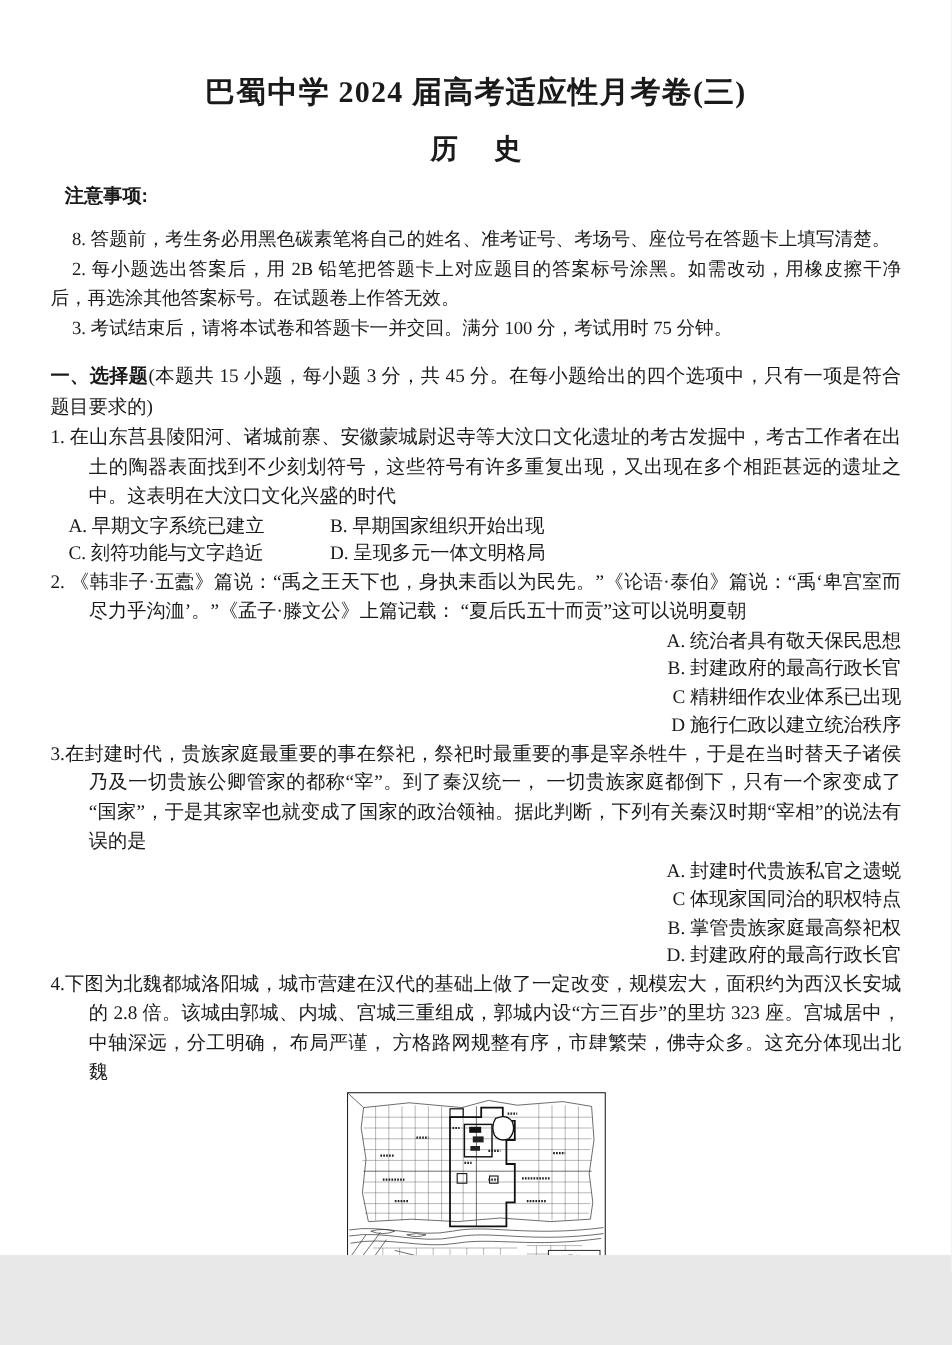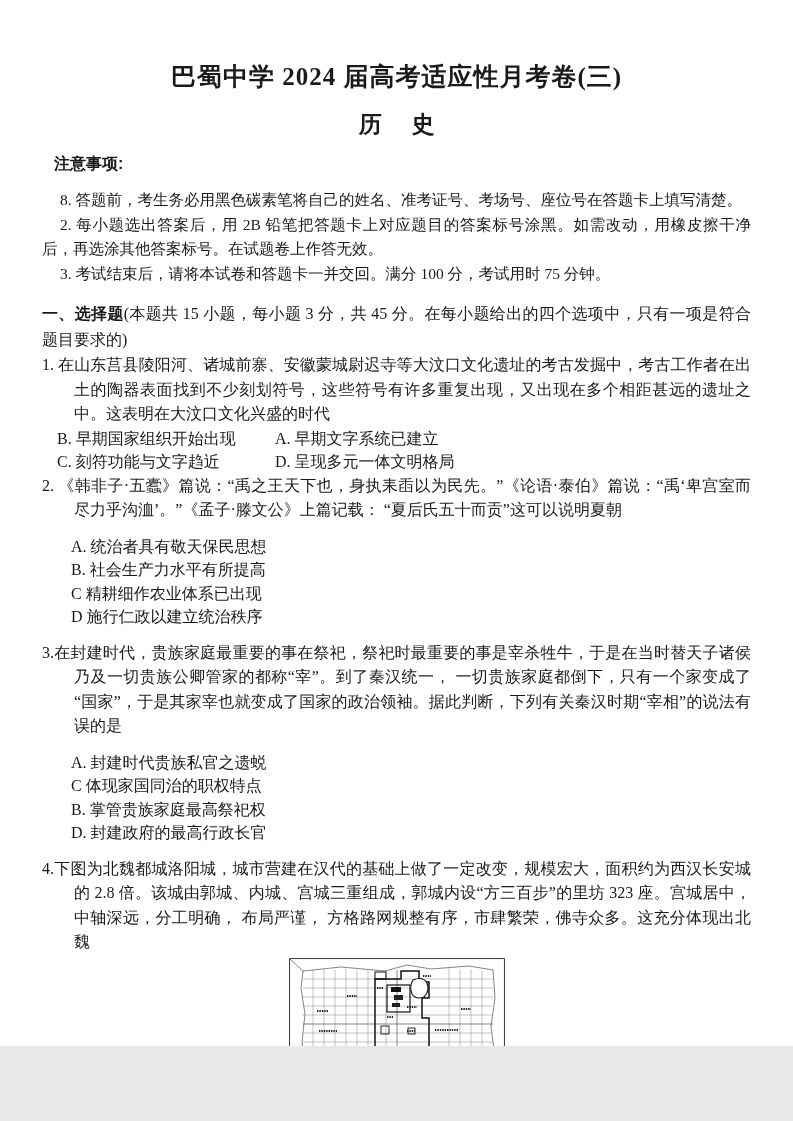--- a/index.html
+++ b/index.html
@@ -64,21 +64,22 @@
     grid-template-columns: 218px auto;
     padding-left: 15px;
     font-size: 16px;
     line-height: 23px;
     margin: 0 0 1px 0;
   }
   .options-list {
     padding-left: 17px;
     font-size: 16px;
     line-height: 23.5px;
-    margin: 12px;
+    margin: 0;
+    text-align: right;
   }
   .map-wrap {
     text-align: center;
     margin: 3px 0 0 0;
   }
   .map-wrap svg { display: inline-block; }
   .page-footer {
     position: absolute;
     left: 0; right: 0;
     top: 1058px;
@@ -105,32 +106,32 @@
     <p class="notice-item">8. 答题前，考生务必用黑色碳素笔将自己的姓名、准考证号、考场号、座位号在答题卡上填写清楚。</p>
     <p class="notice-item">2. 每小题选出答案后，用 2B 铅笔把答题卡上对应题目的答案标号涂黑。如需改动，用橡皮擦干净后，再选涂其他答案标号。在试题卷上作答无效。</p>
     <p class="notice-item">3. 考试结束后，请将本试卷和答题卡一并交回。满分 100 分，考试用时 75 分钟。</p>
   </div>
 
   <p class="section-heading"><span class="section-label">一、选择题</span><span>(本题共 15 小题，每小题 3 分，共 45 分。在每小题给出的四个选项中，只有一项是符合题目要求的)</span></p>
 
   <div class="question" style="margin-top:1px;">
     <p class="q-stem">1. 在山东莒县陵阳河、诸城前寨、安徽蒙城尉迟寺等大汶口文化遗址的考古发掘中，考古工作者在出土的陶器表面找到不少刻划符号，这些符号有许多重复出现，又出现在多个相距甚远的遗址之中。这表明在大汶口文化兴盛的时代</p>
     <div class="options-grid">
+      <div>A. 早期文字系统已建立</div>
       <div>B. 早期国家组织开始出现</div>
-      <div>A. 早期文字系统已建立</div>
       <div>C. 刻符功能与文字趋近</div>
       <div>D. 呈现多元一体文明格局</div>
     </div>
   </div>
 
   <div class="question">
     <p class="q-stem">2. 《韩非子·五蠹》篇说：“禹之王天下也，身执耒臿以为民先。”《论语·泰伯》篇说：“禹‘卑宫室而尽力乎沟洫’。”《孟子·滕文公》上篇记载： “夏后氏五十而贡”这可以说明夏朝</p>
     <div class="options-list">
       <div>A. 统治者具有敬天保民思想</div>
-      <div>B. 社会生产力水平有所提高</div>
+      <div>B. 封建政府的最高行政长官</div>
       <div>C 精耕细作农业体系已出现</div>
       <div>D 施行仁政以建立统治秩序</div>
     </div>
   </div>
 
   <div class="question">
     <p class="q-stem">3.在封建时代，贵族家庭最重要的事在祭祀，祭祀时最重要的事是宰杀牲牛，于是在当时替天子诸侯乃及一切贵族公卿管家的都称“宰”。到了秦汉统一， 一切贵族家庭都倒下，只有一个家变成了“国家”，于是其家宰也就变成了国家的政治领袖。据此判断，下列有关秦汉时期“宰相”的说法有误的是</p>
     <div class="options-list">
       <div>A. 封建时代贵族私官之遗蜕</div>
       <div>C 体现家国同治的职权特点</div>

